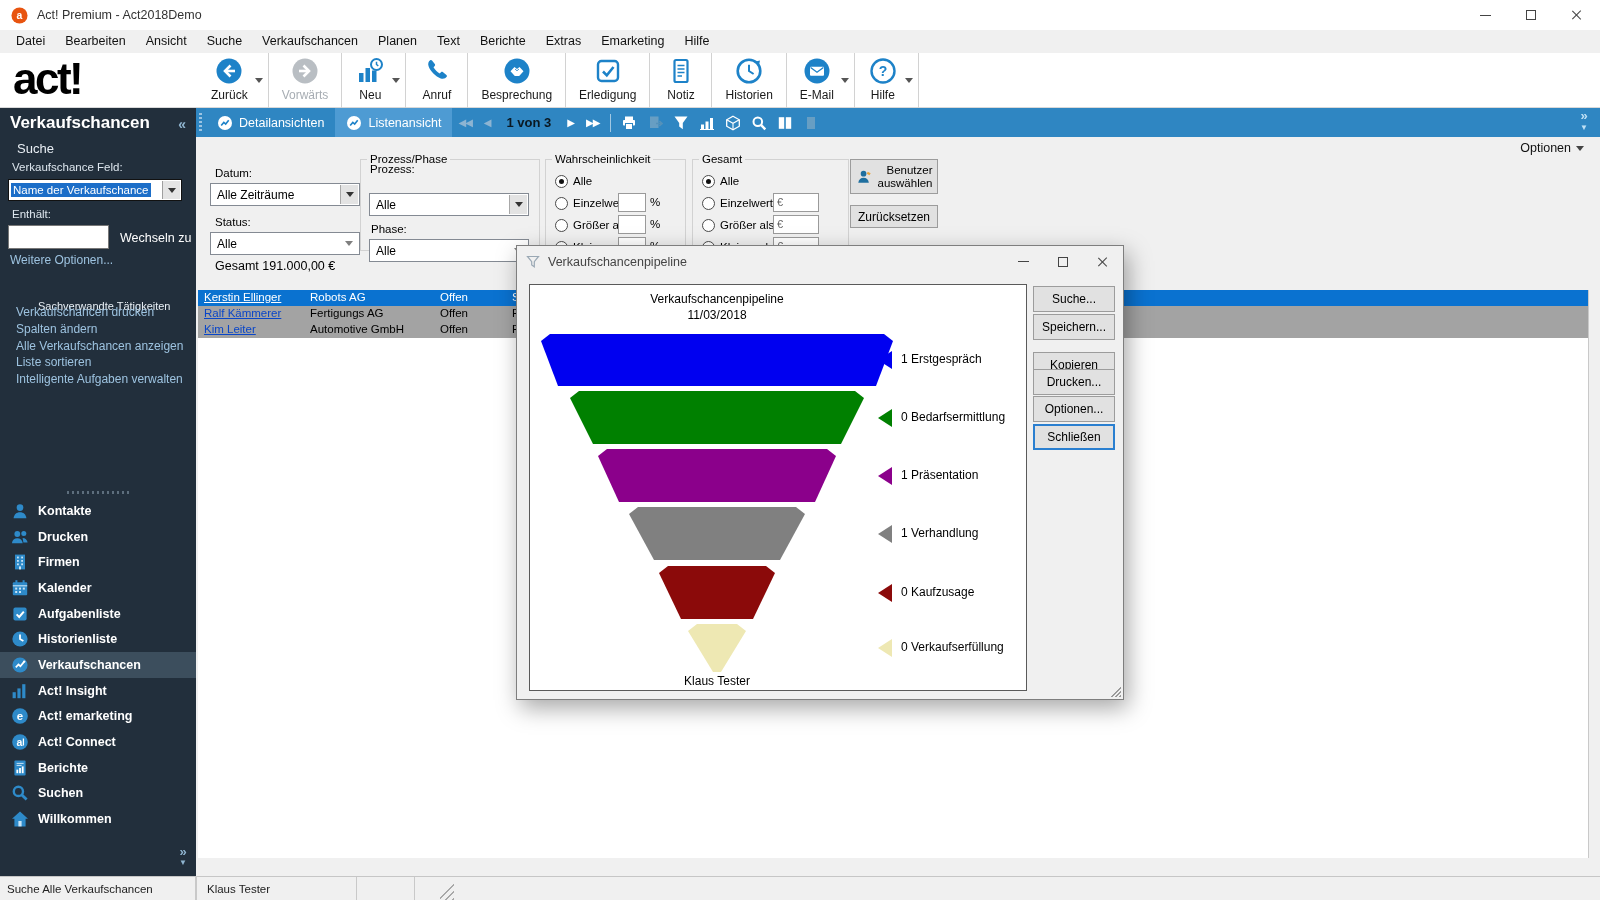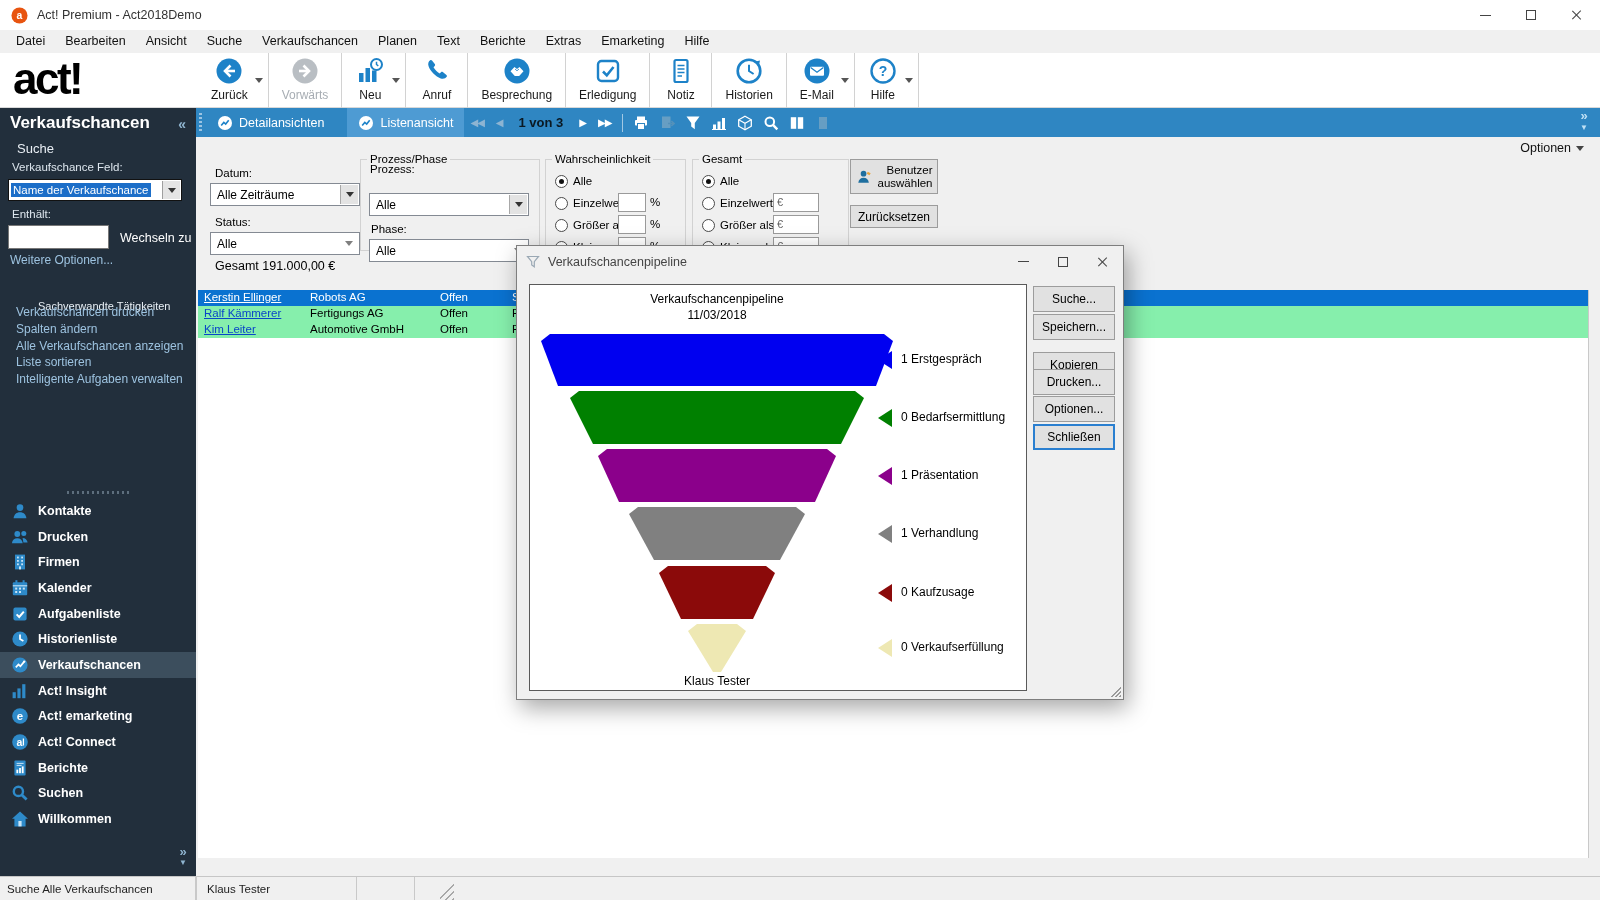--- a/index.html
+++ b/index.html
@@ -37,21 +37,21 @@
   .tb-search input{width:196px;height:23px;border:1px solid #ababab;padding:0 6px;font-size:12.5px;color:#333;}
   .tb-search input::placeholder{color:#a9a9a9;}
   .tb-search .go-btn{margin-left:7px;width:36px;height:25px;background:#e6e6e6;border:1px solid #8f8f8f;font-size:13px;font-weight:bold;color:#222;display:flex;align-items:center;justify-content:center;}
   .tb-chev{position:absolute;right:14px;top:66px;color:#2e86c2;font-size:14px;font-weight:bold;text-align:center;line-height:11px;}
   .tb-chev .dn{display:block;font-size:9px;color:#2e86c2;}
 
   
   .viewbar{position:absolute;left:196px;top:108px;width:1404px;height:29px;background:#2f86c2;display:flex;align-items:center;color:#fff;}
   .vb-grip{width:3px;height:20px;margin:0 4px 0 3px;background:repeating-linear-gradient(#9cc4e2 0 2px,transparent 2px 4px);}
   .vb-tab{height:29px;display:flex;align-items:center;gap:6px;padding:0 11px;font-size:12.5px;color:#fff;white-space:nowrap;}
-  .vb-tab.active{background:#4e9bd3;margin-left:12px;}
+  .vb-tab.active{background:#4e9bd3;}
   .vb-tab .ticon{width:16px;height:16px;}
   .vb-nav{font-size:10px;letter-spacing:-1px;padding:0 6px;color:#fff;}
   .vb-nav.disabled{color:#8db4d2;}
   .vb-pos{font-size:13px;font-weight:bold;color:#0a1822;padding:0 10px;white-space:nowrap;}
   .vb-sep{width:1px;height:18px;background:rgba(255,255,255,.55);margin:0 5px;}
   .vb-ic{width:26px;height:26px;display:flex;align-items:center;justify-content:center;}
   .vb-ic .g{width:16px;height:16px;}
   .vb-more{position:absolute;right:12px;top:2px;color:#bfe0f5;font-size:13px;font-weight:bold;text-align:center;line-height:12px;}
   .vb-more .dn{display:block;font-size:8px;}
 
@@ -104,21 +104,21 @@
   .benutzer-btn .bicon{width:17px;height:17px;flex:0 0 17px;}
   .benutzer-btn .btxt{font-size:11.5px;line-height:12.5px;text-align:right;flex:1;}
   .reset-btn{position:absolute;left:654px;top:68px;width:88px;height:23px;}
   .total-text{position:absolute;left:19px;top:122px;font-size:12.5px;color:#000;}
 
   
   .tbl{position:absolute;left:2px;top:153px;width:1391px;height:568px;background:#fff;border-right:1px solid #c9c9c9;}
   .tbl-head{display:flex;height:17px;background:#f1f1f1;border-top:1px solid #c2c2c2;border-bottom:1px solid #c2c2c2;}
   .tbl-head .hc{font-size:11.5px;color:#1a1a1a;padding:1px 0 0 6px;border-right:1px solid #cbcbcb;overflow:hidden;white-space:nowrap;}
   .tbl-head .hc:last-child{border-right:none;flex:1;}
-  .tbl-row{display:flex;height:16px;background:#86efac;}
+  .tbl-row{display:flex;height:16px;background:#a3a3a3;}
   .tbl-row.selected{background:#0a72d0;}
   .tbl-row .c{font-size:11.5px;color:#000;padding:1px 0 0 6px;overflow:hidden;white-space:nowrap;}
   .tbl-row .c:last-child{flex:1;}
   .tbl-row .c a{color:#0a46c8;text-decoration:underline;}
   .tbl-row.selected .c{color:#fff;}
   .tbl-row.selected .c a{color:#fff;}
 
   
   .dialog{position:absolute;left:516px;top:245px;width:608px;height:455px;background:#f0f0f0;border:1px solid #7e7e7e;box-shadow:4px 8px 22px rgba(0,0,0,.35);z-index:40;}
   .dlg-ticon{width:14px;height:14px;margin-left:9px;}

